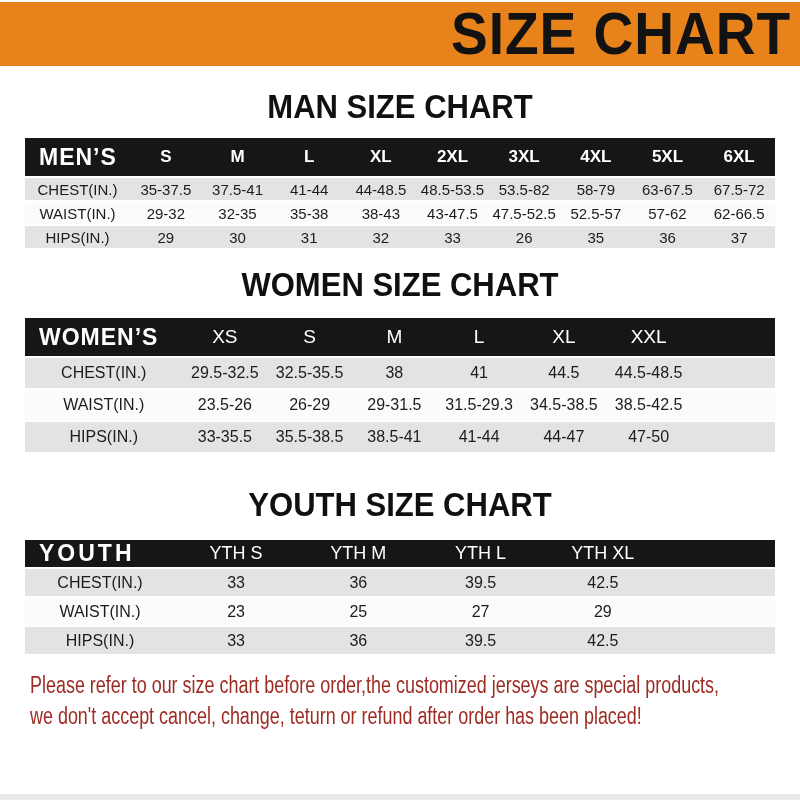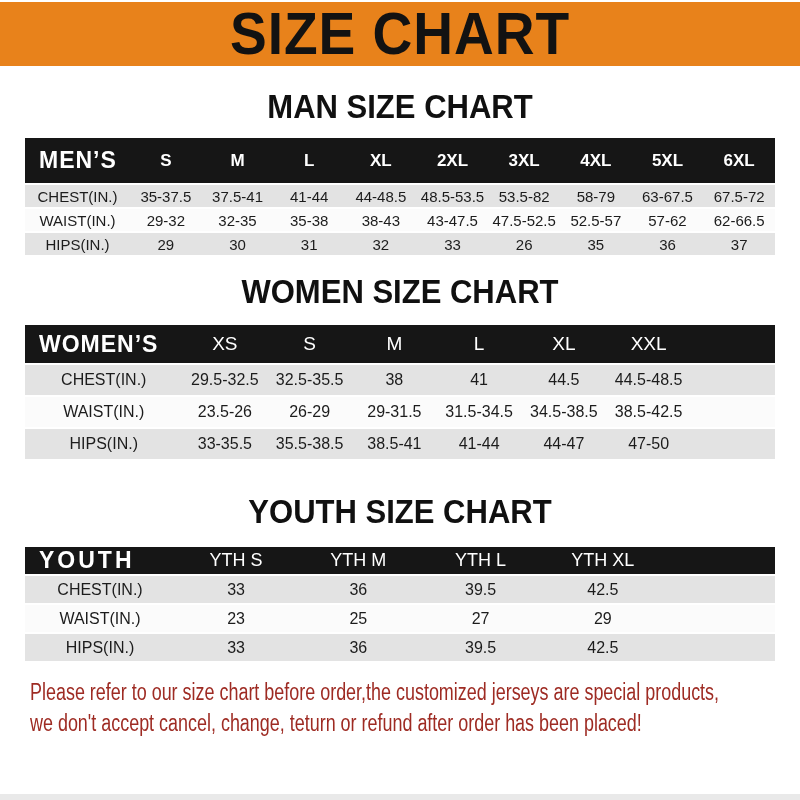--- a/index.html
+++ b/index.html
@@ -3,21 +3,21 @@
 <meta charset="utf-8">
 <style>
   html,body{margin:0;padding:0;background:#fff;}
   .page{
     width:800px;height:800px;position:relative;overflow:hidden;background:#ffffff;
     font-family:"Liberation Sans","DejaVu Sans",sans-serif;
   }
   
   .banner{
     height:64px;margin-top:2px;background:#e8821b;
-    display:flex;align-items:center;justify-content:center;
+    display:flex;align-items:center;justify-content:flex-end;
   }
   .banner h1{
     margin:0;font-size:58px;font-weight:bold;color:#121212;line-height:1;
     transform:scaleX(0.95) scaleY(1.02);letter-spacing:1px;white-space:nowrap;
   }
   
   .section-title{
     margin:0;text-align:center;font-weight:bold;color:#101010;
     font-size:33px;line-height:34px;letter-spacing:0px;
     transform:scaleX(0.94);white-space:nowrap;
@@ -42,21 +42,21 @@
     text-align:left !important;padding-left:14px !important;
     font-weight:bold;letter-spacing:1px;
   }
   .men  .head-label{font-size:23px;}
   .women .head-label{font-size:23px;}
   .youth .head-label{font-size:23px;letter-spacing:3px;}
   .col-head{font-weight:bold;}
   .men  .col-head{font-size:17px;}
   .women .col-head{font-size:19px;font-weight:normal;}
   .youth .col-head{font-size:18px;font-weight:normal;}
-  .men  thead tr{height:46px;margin-top:40px;}
+  .men  thead tr{height:39px;margin-top:40px;}
   .women thead tr{height:39px;}
   .youth thead tr{height:26px;}
   .men  tbody tr{height:24px;}
   .women tbody tr{height:32px;}
   .youth tbody tr{height:29px;}
   .size-table tbody tr:nth-child(odd){background:#e3e3e3;}
   .size-table tbody tr:nth-child(even){background:#fbfbfb;}
   .size-table tbody th{font-weight:normal;}
   .men  tbody th,.men  tbody td{font-size:15px;}
   .women tbody th,.women tbody td{font-size:16px;}
@@ -184,21 +184,21 @@
             <td>41</td>
             <td>44.5</td>
             <td>44.5-48.5</td>
             <td></td>
           </tr>
           <tr>
             <th>WAIST(IN.)</th>
             <td>23.5-26</td>
             <td>26-29</td>
             <td>29-31.5</td>
-            <td>31.5-34.5</td>
+            <td>31.5-29.3</td>
             <td>34.5-38.5</td>
             <td>38.5-42.5</td>
             <td></td>
           </tr>
           <tr>
             <th>HIPS(IN.)</th>
             <td>33-35.5</td>
             <td>35.5-38.5</td>
             <td>38.5-41</td>
             <td>41-44</td>

